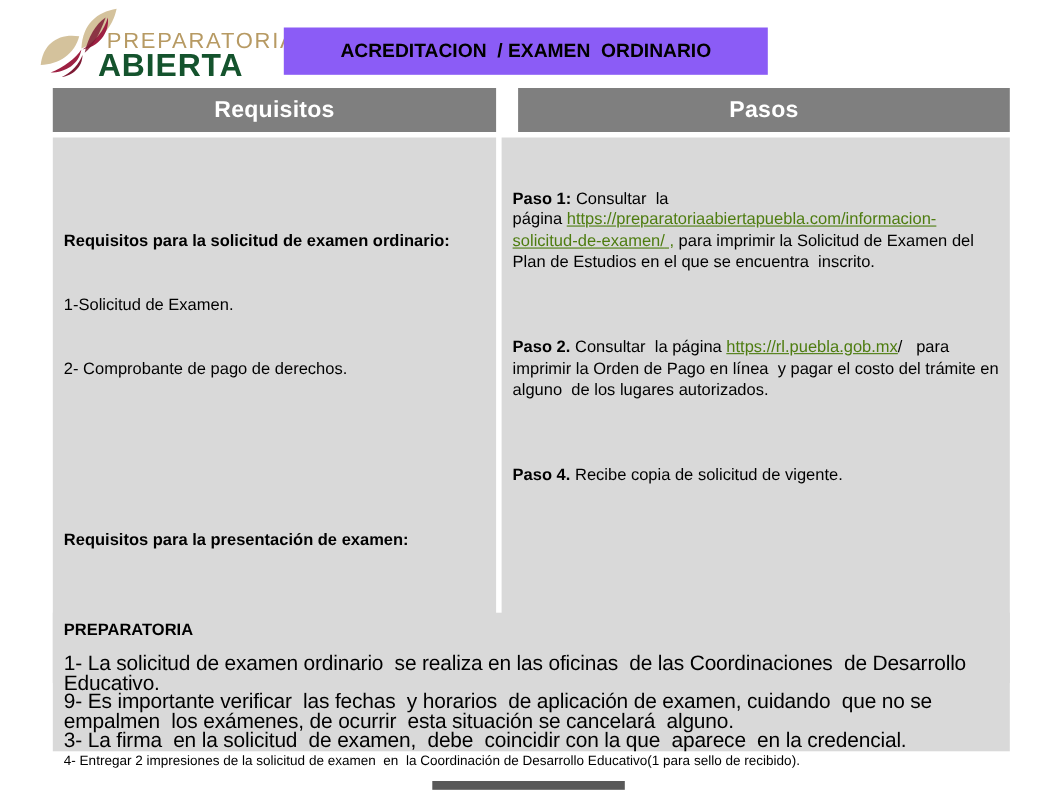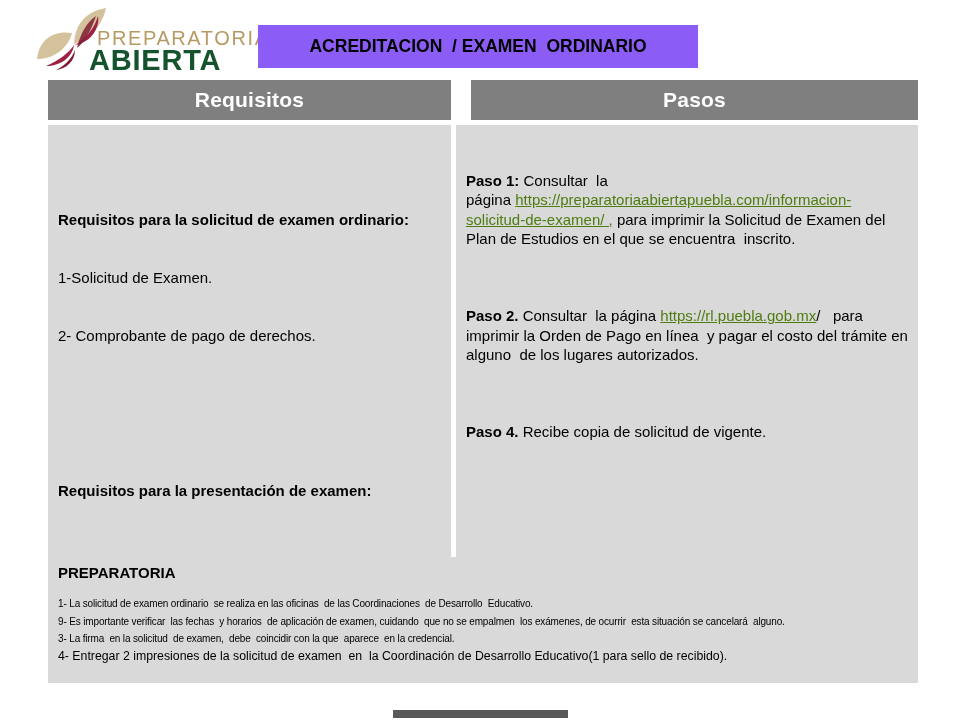--- a/index.html
+++ b/index.html
@@ -33,21 +33,21 @@
   .req-title{font-weight:bold;}
   .paso{margin:0 0 19px 0;}
   .paso b{font-weight:bold;}
   .lnk,.lnk-tail{color:#4d7c0f;text-decoration:underline;cursor:pointer;}
 
   
   .obs{position:absolute;left:48px;top:557px;width:870px;height:126px;background:#d9d9d9;
        box-sizing:border-box;padding:7px 10px 0 10px;}
   .obs-title{font-weight:bold;font-size:15px;}
   .obs-items{margin-top:14px;}
-  .obs-item{font-size:10px;line-height:17.6px;letter-spacing:-0.15px;white-space:pre-wrap;}
+  .obs-item{font-size:19px;line-height:17.6px;letter-spacing:-0.15px;white-space:pre-wrap;}
   .obs-item.small{font-size:12.3px;letter-spacing:0;}
 
   
   .footer-bar{position:absolute;left:393px;top:710px;width:175px;height:8px;background:#595959;}
 </style>
 </head>
 <body>
 
 <div class="slide">
 

